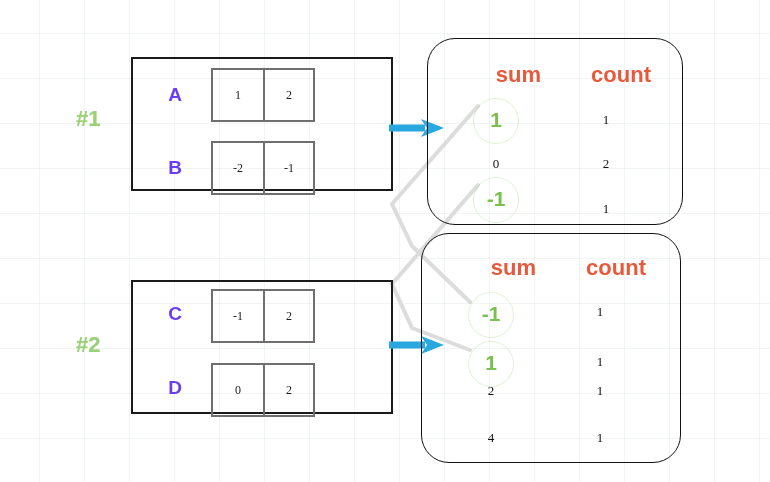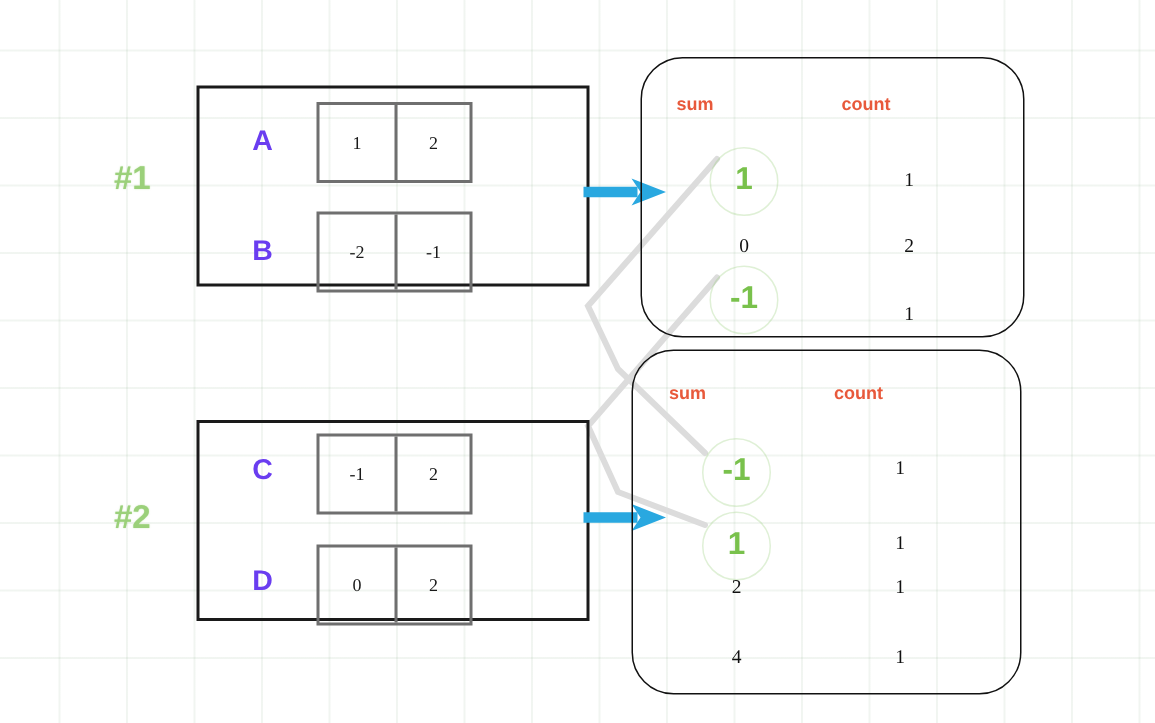--- a/index.html
+++ b/index.html
@@ -80,25 +80,25 @@
   
   .panel {
     position: absolute;
     border: 1.6px solid #111111;
     border-radius: 28px;
     background: transparent;
     box-sizing: border-box;
   }
   .col-head {
     position: absolute;
-    font-size: 12px;
+    font-size: 22px;
     font-weight: bold;
     color: #e8593b;
     font-family: "Liberation Sans", sans-serif;
-    text-align: left;
+    text-align: right;
     width: 90px;
   }
   .val {
     position: absolute;
     font-size: 13px;
     color: #111111;
     font-family: "Liberation Serif", serif;
     text-align: center;
     width: 60px;
   }

